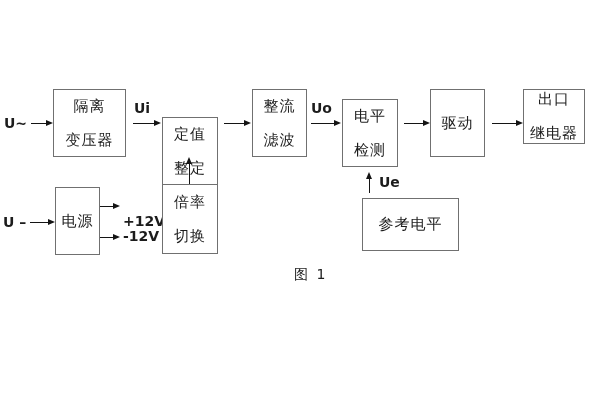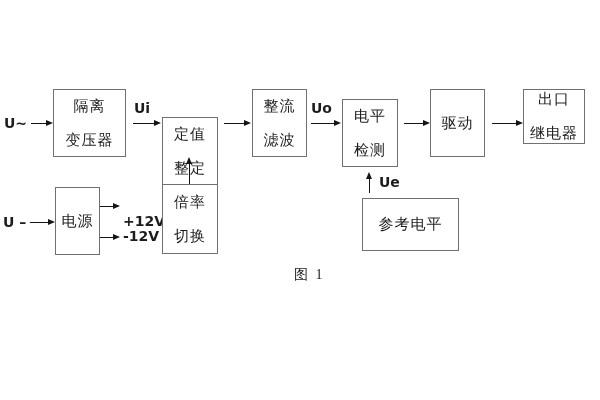--- a/index.html
+++ b/index.html
@@ -149,15 +149,15 @@
 
   <div class="arrow-v" style="left:189px; top:164px; height:20px;"></div>
 
   <div class="arrow-v" style="left:369px; top:179px; height:14px;"></div>
   <span class="lbl" style="left:379px; top:174px;">Ue</span>
 
   <div class="box" style="left:330px; top:198px; width:97px; height:53px;margin-left:32px;">
     <span class="line">参考电平</span>
   </div>
 
-  <span class="caption" style="left:294px; top:266px;font-family:Liberation Serif, serif;">图 1</span>
+  <span class="caption" style="left:294px; top:266px;">图 1</span>
 
 </div>
 
 </body></html>

